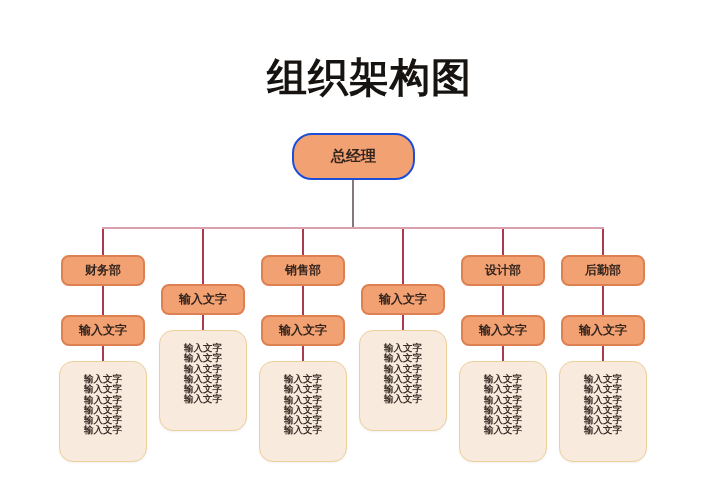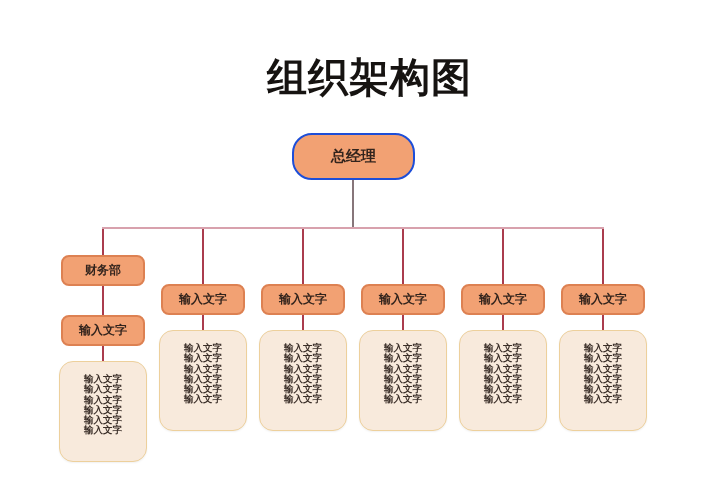--- a/index.html
+++ b/index.html
@@ -101,20 +101,23 @@
       <div>输入文字</div>
       <div>输入文字</div>
       <div>输入文字</div>
       <div>输入文字</div>
       <div>输入文字</div>
       <div>输入文字</div>
     </div>
   </div>
 
   <div class="column">
+    <div class="box">
+        <span>销售部</span>
+      </div>
     <div class="stub a"></div>
     <div class="box">
         <span>输入文字</span>
       </div>
     <div class="stub b"></div>
     <div class="leaf">
       <div>输入文字</div>
       <div>输入文字</div>
       <div>输入文字</div>
       <div>输入文字</div>
@@ -133,36 +136,42 @@
       <div>输入文字</div>
       <div>输入文字</div>
       <div>输入文字</div>
       <div>输入文字</div>
       <div>输入文字</div>
       <div>输入文字</div>
     </div>
   </div>
 
   <div class="column">
+    <div class="box">
+        <span>设计部</span>
+      </div>
     <div class="stub a"></div>
     <div class="box">
         <span>输入文字</span>
       </div>
     <div class="stub b"></div>
     <div class="leaf">
       <div>输入文字</div>
       <div>输入文字</div>
       <div>输入文字</div>
       <div>输入文字</div>
       <div>输入文字</div>
       <div>输入文字</div>
     </div>
   </div>
 
   <div class="column">
+    <div class="box">
+        <span>后勤部</span>
+      </div>
     <div class="stub a"></div>
     <div class="box">
         <span>输入文字</span>
       </div>
     <div class="stub b"></div>
     <div class="leaf">
       <div>输入文字</div>
       <div>输入文字</div>
       <div>输入文字</div>
       <div>输入文字</div>

